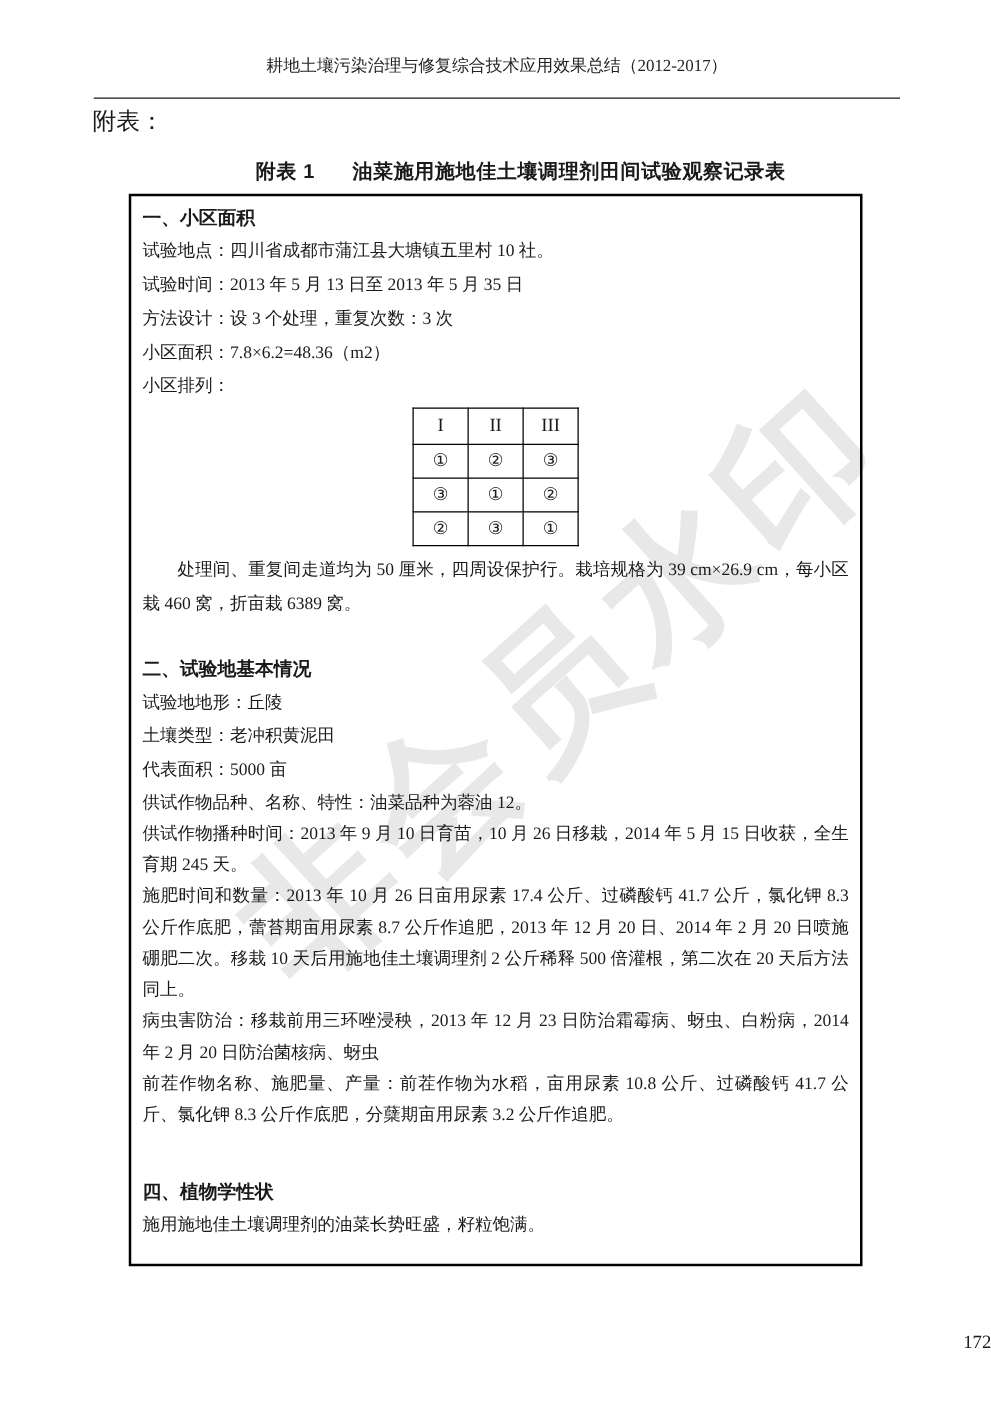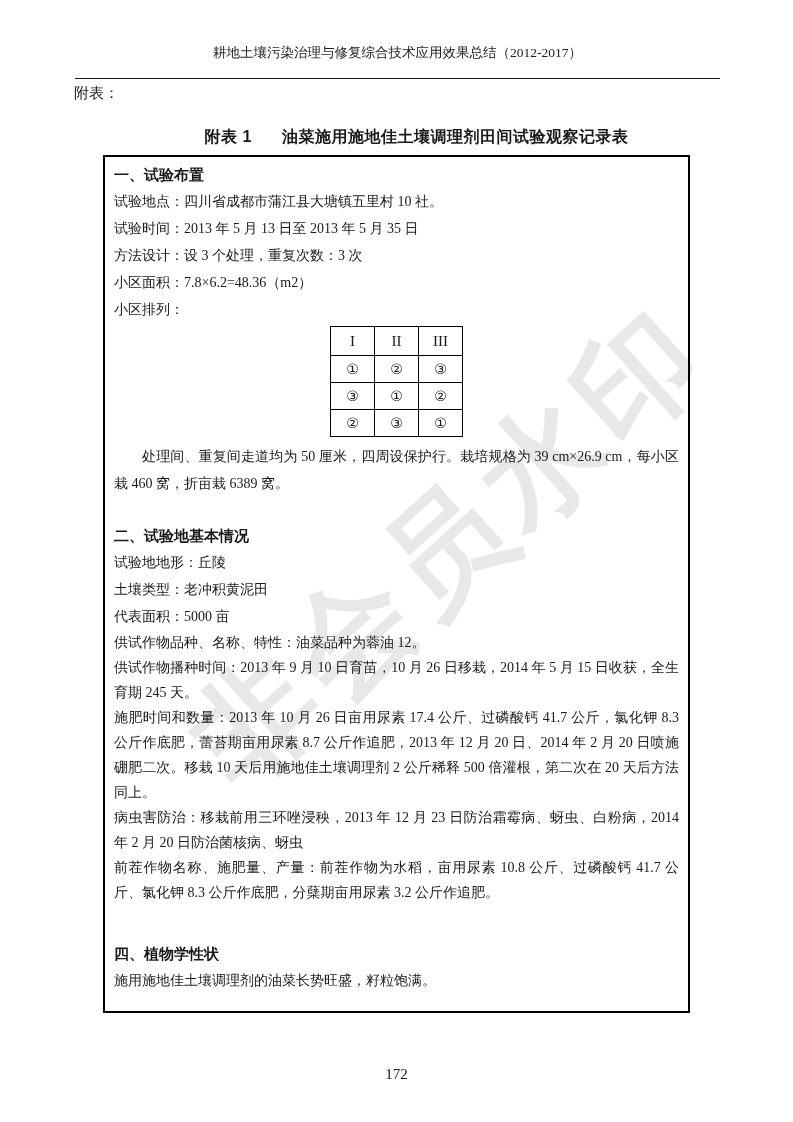--- a/index.html
+++ b/index.html
@@ -37,21 +37,21 @@
     text-align: center;
     font-size: 13.5px;
     color: #222;
     border-bottom: 1.5px solid #1a1a1a;
     padding-bottom: 16px;
     z-index: 1;
   }
   .attach-label {
     position: absolute;
     left: 74px; top: 84px;
-    font-size: 15px;
+    font-size: 19px;
     z-index: 1;
   }
   .table-title {
     position: absolute;
     left: 103px; top: 127px;
     width: 587px;
     text-align: center;
     font-family: "Liberation Sans", "DejaVu Sans", sans-serif;
     font-weight: bold;
     font-size: 16px;
@@ -114,21 +114,21 @@
   }
   table.plot-table td {
     height: 27px;
     font-size: 14px;
     font-family: "DejaVu Sans", sans-serif;
   }
   .page-number {
     position: absolute;
     left: 0; top: 1066px;
     width: 793px;
-    text-align: center;
+    text-align: right;
     font-size: 15px;
     z-index: 1;
   }
 </style>
 </head>
 <body>
 
 <div class="page">
 
   <div class="watermark">非会员水印</div>
@@ -138,21 +138,21 @@
   </div>
 
   <div class="attach-label">附表：</div>
 
   <div class="table-title">
     <span class="tt-label">附表 1</span><span class="tt-text">油菜施用施地佳土壤调理剂田间试验观察记录表</span>
   </div>
 
   <div class="record-box">
 
-    <div class="sec-h">一、试验布置</div>
+    <div class="sec-h">一、小区面积</div>
     <p class="ln">试验地点：四川省成都市蒲江县大塘镇五里村 10 社。</p>
     <p class="ln">试验时间：2013 年 5 月 13 日至 2013 年 5 月 35 日</p>
     <p class="ln">方法设计：设 3 个处理，重复次数：3 次</p>
     <p class="ln">小区面积：7.8×6.2=48.36（m2）</p>
     <p class="ln">小区排列：</p>
 
     <table class="plot-table">
       <tbody>
           <tr>
         <th>I</th>

